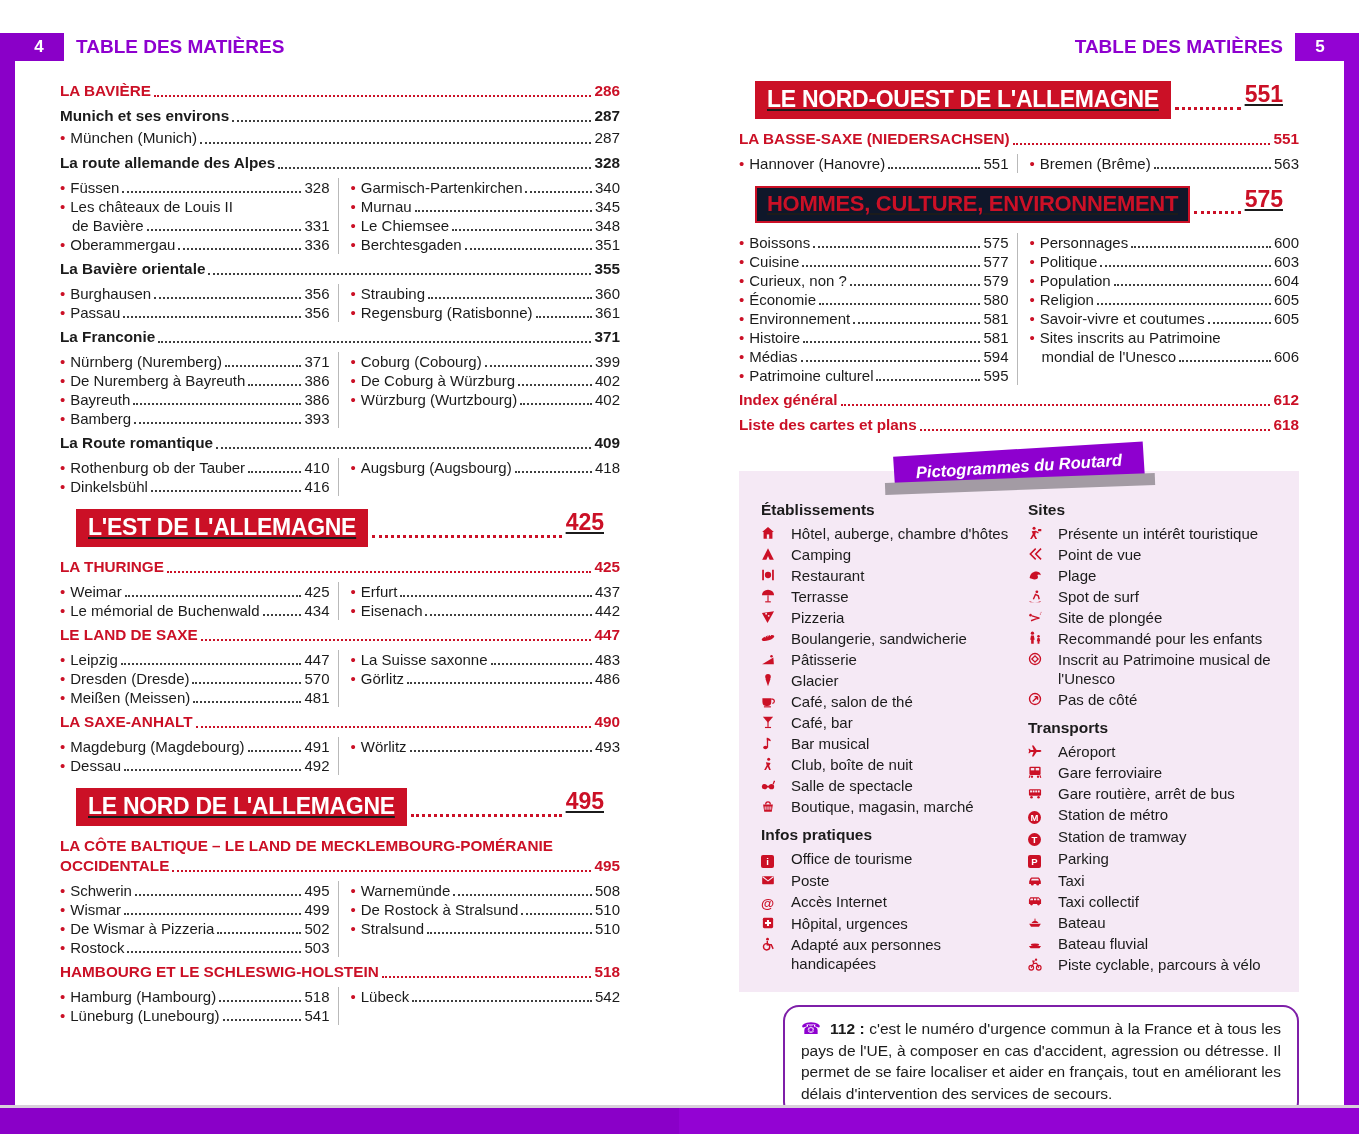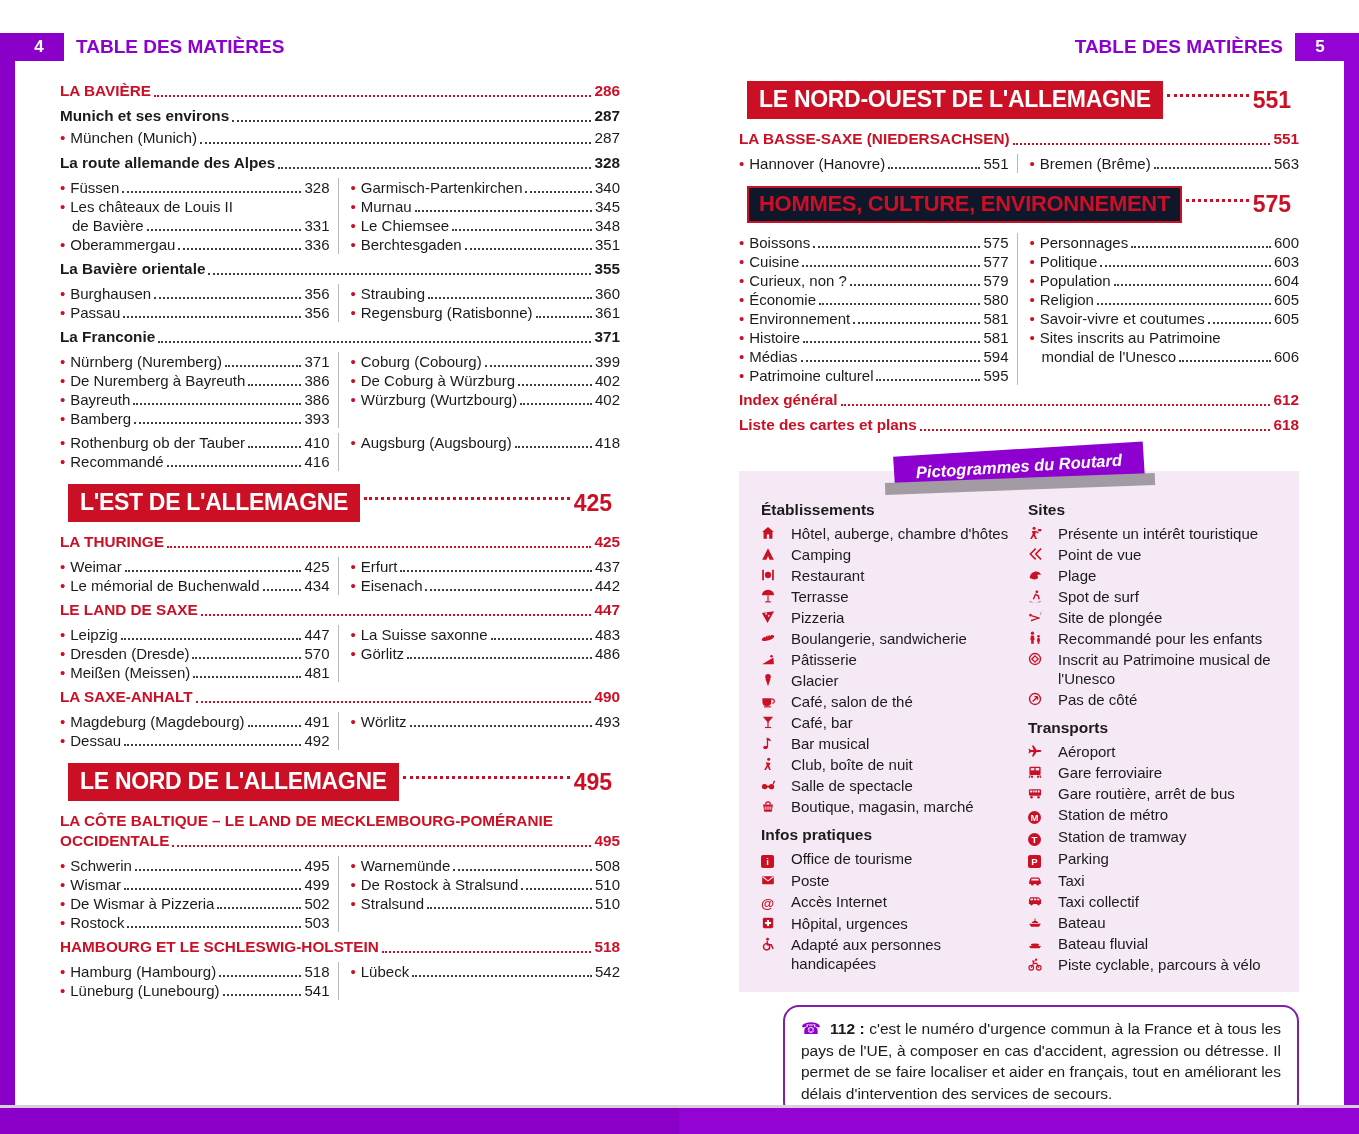--- a/index.html
+++ b/index.html
@@ -41,21 +41,21 @@
   .pg{white-space:nowrap;}
   .bullet{flex:none;color:var(--red);margin-right:5px;}
   .ind{padding-left:12px;}
   .cols{display:flex;margin:5px 0 3px;}
   .col{flex:1;min-width:0;padding-right:8px;}
   .col.c2{border-left:1px solid #b9b9b9;padding-left:12px;padding-right:0;}
   .col .entry{margin-top:0;}
   .col .trow{font-size:15px;line-height:19px;}
 
   
-  .brow{display:flex;align-items:center;margin:13px 8px 10px;}
+  .brow{display:flex;margin:13px 16px 10px;text-decoration:underline;}
   .content.rr .brow:first-child{margin-top:5px;}
   .banner{flex:none;background:var(--red);color:#fff;font-weight:700;font-size:23px;
           line-height:1;padding:7px 12px 8px;letter-spacing:-0.3px;}
   .brow.outline .banner{background:#0f172a;color:var(--red);border:2px solid var(--red);
           padding:5px 10px 6px;font-size:22px;}
   .bdots{flex:1;border-bottom:3px dotted var(--red);margin:0 4px 9px;min-width:10px;}
   .bpg{flex:none;color:var(--red);font-weight:700;font-size:23px;}
 
   
   .panelwrap{margin-top:14px;}
@@ -293,34 +293,41 @@
           <div class="entry item">
             <div class="trow">
               <span class="bullet">•</span>
               <span class="lbl">Würzburg (Wurtzbourg)</span>
               <span class="dots"></span>
               <span class="pg">402</span>
             </div>
           </div>
         </div>
       </div>
+      <div class="entry bold">
+        <div class="trow">
+          <span class="lbl">La Route romantique</span>
+          <span class="dots"></span>
+          <span class="pg">409</span>
+        </div>
+      </div>
       <div class="cols">
         <div class="col">
           <div class="entry item">
             <div class="trow">
               <span class="bullet">•</span>
               <span class="lbl">Rothenburg ob der Tauber</span>
               <span class="dots"></span>
               <span class="pg">410</span>
             </div>
           </div>
           <div class="entry item">
             <div class="trow">
               <span class="bullet">•</span>
-              <span class="lbl">Recommandé</span>
+              <span class="lbl">Dinkelsbühl</span>
               <span class="dots"></span>
               <span class="pg">416</span>
             </div>
           </div>
         </div>
         <div class="col c2">
           <div class="entry item">
             <div class="trow">
               <span class="bullet">•</span>
               <span class="lbl">Augsburg (Augsbourg)</span>

